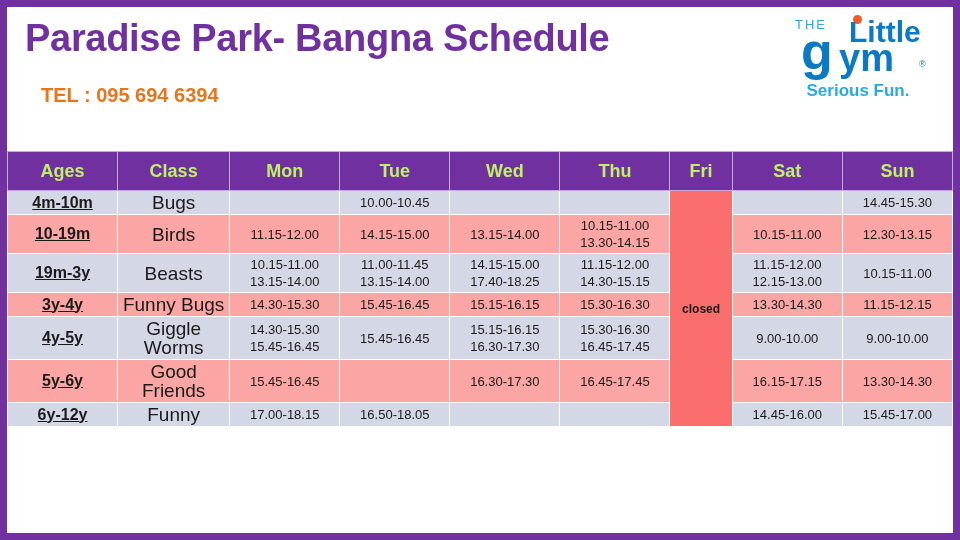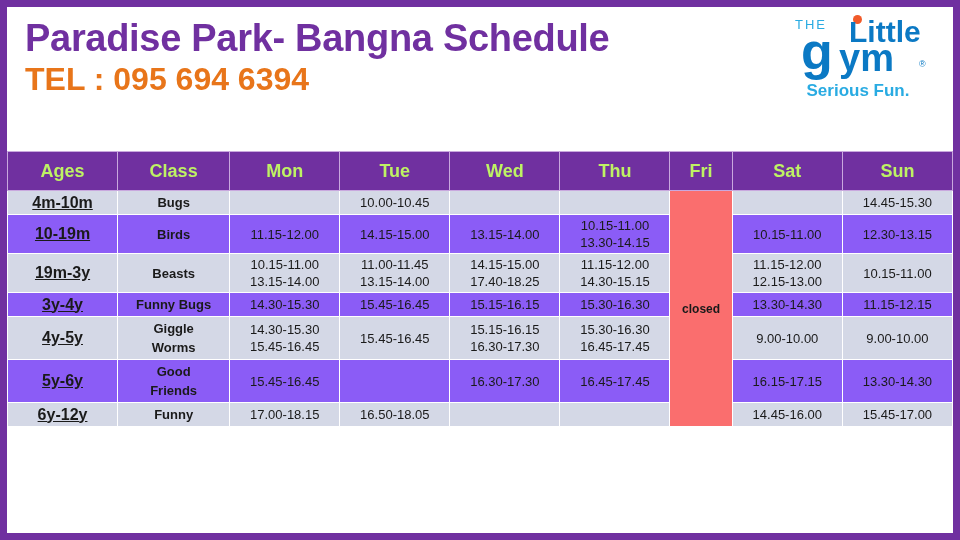--- a/index.html
+++ b/index.html
@@ -35,23 +35,23 @@
   .title {
     margin: 0;
     color: #7030A0;
     font-size: 38px;
     font-weight: bold;
     letter-spacing: -0.3px;
     line-height: 50px;
     white-space: nowrap;
   }
   .tel {
-    margin: 0;
+    margin: 16px;
     color: #E8751A;
-    font-size: 32px;
+    font-size: 20px;
     font-weight: bold;
     line-height: 32px;
     white-space: nowrap;
   }
 
   
   .logo {
     position: absolute;
     top: 8px;
     right: 16px;
@@ -143,30 +143,30 @@
     padding: 0;
   }
   .sched td {
     border: 1px solid #ffffff;
     padding: 2px 3px;
     text-align: center;
     vertical-align: middle;
     color: #1a1a1a;
   }
   tbody tr.odd td { background: #D4D8E6; }
-  tbody tr.even td { background: #8b5cf6; margin-top: 8px; }
+  tbody tr.even td { background: #fca5a5; margin-top: 8px; }
 
   td.ages {
     font-size: 16px;
     font-weight: bold;
     text-decoration: underline;
   }
   td.klass {
-    font-size: 13px;
-    font-weight: bold;
+    font-size: 19px;
+    font-weight: normal;
     line-height: 19px;
   }
   td.slot {
     font-size: 13px;
     line-height: 17px;
   }
   td.closed-cell {
     background: #FA6E6E !important;
     font-size: 12px;
     font-weight: bold;

